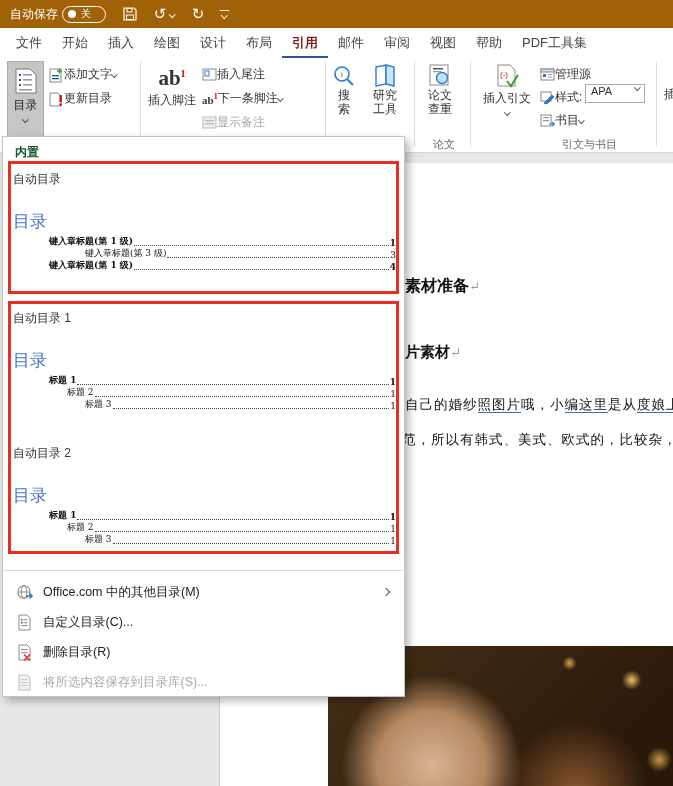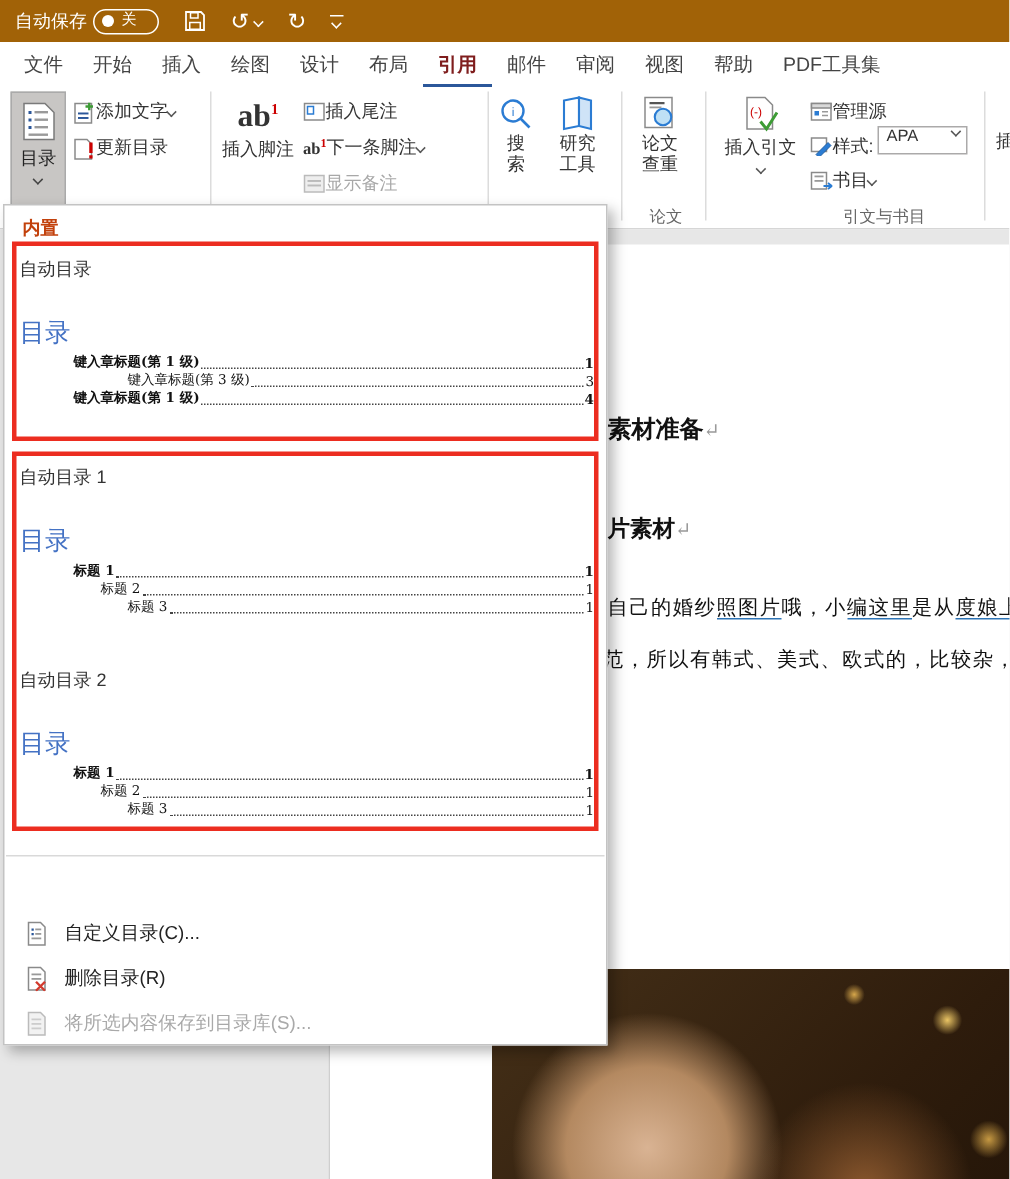--- a/index.html
+++ b/index.html
@@ -67,21 +67,21 @@
       radial-gradient(circle 12px at 55% 90%, rgba(255,220,120,.8), transparent 70%),
       radial-gradient(circle 9px  at 20% 78%, rgba(245,210,110,.7), transparent 70%),
       radial-gradient(circle 16px at 92% 78%, rgba(255,190,70,.8),  transparent 70%),
       radial-gradient(circle 120px at 30% 42%, #d9b393 0%, rgba(201,154,110,.85) 45%, transparent 75%),
       radial-gradient(circle 90px at 72% 52%, rgba(150,95,50,.9) 0%, transparent 80%),
       linear-gradient(135deg,#453018 0%,#2e1c0c 55%,#1d1106 100%); }
 
   
   .dropdown { position:absolute; left:2px; top:136px; width:403px; height:561px; background:#fff;
     border:1px solid #c3c3c3; box-shadow:4px 4px 8px rgba(0,0,0,.28); z-index:10; }
-  .builtin { position:absolute; left:12px; top:7px; font-size:12px; font-weight:bold; color:#c2410c; }
+  .builtin { position:absolute; left:12px; top:7px; font-size:12px; font-weight:bold; color:#14532d; }
   .redbox { position:absolute; left:5px; width:391px; border:3px solid #ec2d20; background:#fff; }
   .redbox1 { top:24px; height:133px; }
   .redbox2 { top:164px; height:253px; }
   .gal-name { position:absolute; left:10px; font-size:12px; color:#333; }
   .toc-preview-title { position:absolute; left:10px; font-family:"DejaVu Serif","Liberation Serif",serif; font-size:17px; color:#4472c4; }
   .toc-list { position:absolute; left:10px; right:8px;margin-left:36px; }
   .toc-row { display:flex; align-items:flex-end; font-size:9px; color:#111; height:12px; font-family:"DejaVu Serif","Liberation Serif",serif; }
   .toc-row .dots { flex:1; border-bottom:1px dotted #444; margin:0 1px 2px; }
   .toc-row .pg { font-size:9px; }
   .toc-row.l1 { font-weight:bold; }
@@ -362,20 +362,30 @@
         <div class="toc-row l3">
             <span>标题 3</span>
             <span class="dots"></span>
             <span class="pg">1</span>
           </div>
       </div>
     </div>
 
     <div class="menu-sep"></div>
 
+    <div class="menu-item" style="top:441px">
+      <svg class="mi-icon" viewBox="0 0 17 17">
+        <circle cx="8" cy="8" r="6.2" fill="none" stroke="#8a8a8a" stroke-width="1.1"></circle>
+        <ellipse cx="8" cy="8" rx="2.8" ry="6.2" fill="none" stroke="#8a8a8a" stroke-width="1"></ellipse>
+        <line x1="1.8" y1="8" x2="14.2" y2="8" stroke="#8a8a8a" stroke-width="1"></line>
+        <path d="M10 12 h6 M13.5 9.5 l2.8 2.5 l-2.8 2.5" fill="none" stroke="#2b7cd3" stroke-width="1.3"></path>
+      </svg>
+      <span>Office.com 中的其他目录(M)</span>
+      <span class="mi-arrow"></span>
+    </div>
     <div class="menu-item" style="top:471px">
       <svg class="mi-icon" viewBox="0 0 17 17">
         <path d="M3 1h8l3 3v12H3z" fill="#fff" stroke="#8a8a8a"></path>
         <rect x="5" y="5" width="1.5" height="1.5" fill="#2b579a"></rect>
           <rect x="7.5" y="5" width="4" height="1.2" fill="#999"></rect>
         <rect x="5" y="8" width="1.5" height="1.5" fill="#2b579a"></rect>
           <rect x="7.5" y="8" width="4" height="1.2" fill="#999"></rect>
         <rect x="5" y="11" width="6.5" height="1.2" fill="#999"></rect>
       </svg>
       <span>自定义目录(C)...</span>

